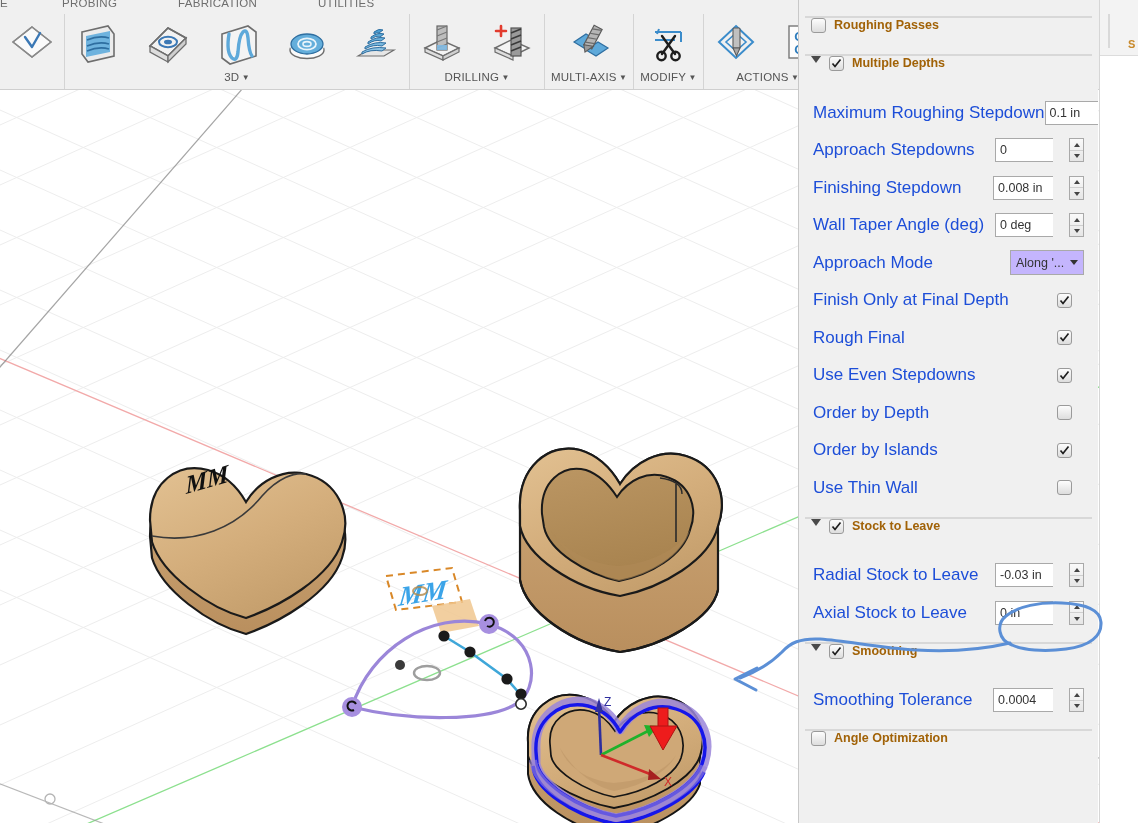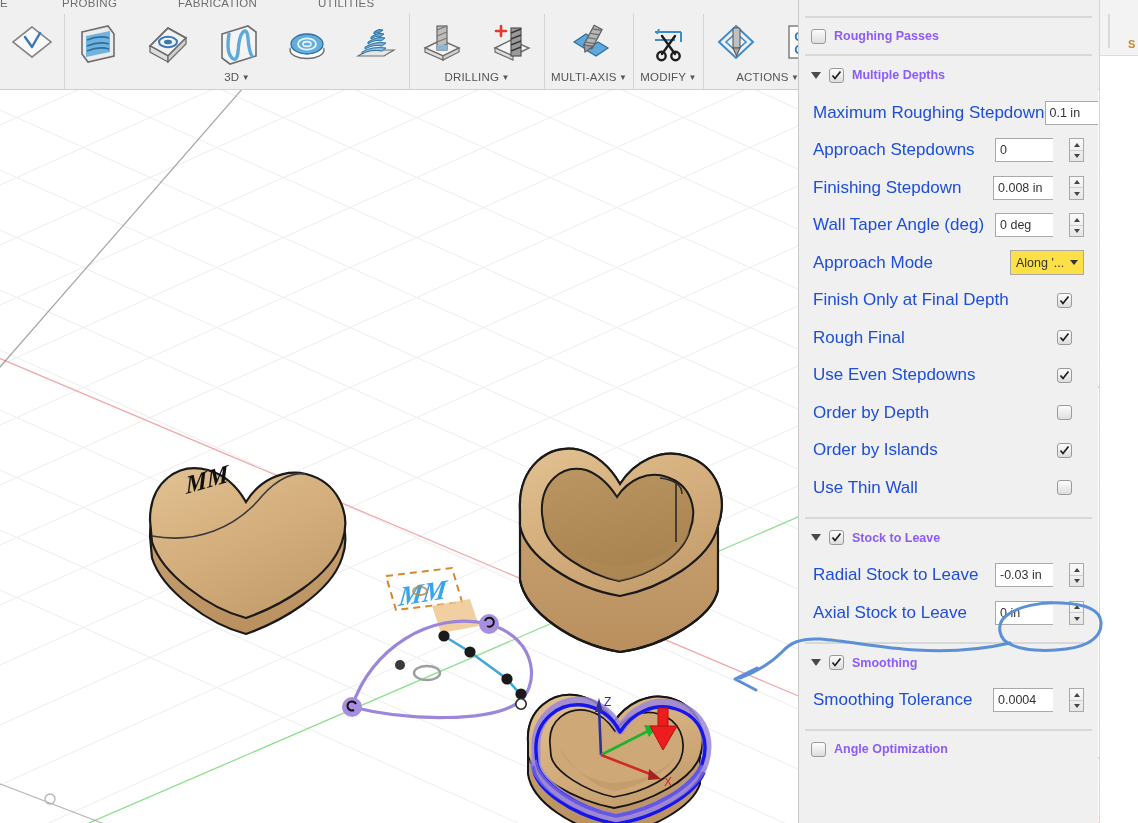--- a/index.html
+++ b/index.html
@@ -50,23 +50,23 @@
   #panel {
     position: absolute; left: 798px; top: 0; width: 300px; height: 823px;
     background: #f0f0f0;
     border-left: 1px solid #c8c8c8;
     overflow: hidden;
     font-size: 12.5px; color: #3b3b3b;
   }
   .p-sep { height: 1px; background: #d2d2d2; margin: 0 6px; }
   .p-sep.thick { height: 2px; background: #d8d8d8; }
   .sect-head {
-    display: flex; align-items: center; gap: 8px;
+    display: flex; align-items: flex-start; gap: 8px;
     height: 38px; padding: 0 12px;
-    font-weight: bold; font-size: 12.5px; color: #8b5cf6;
+    font-weight: bold; font-size: 12.5px; color: #a16207;
   }
   .sect-head .tri {
     width: 0; height: 0; border-left: 5px solid transparent; border-right: 5px solid transparent;
     border-top: 7px solid #4a4a4a; cursor: pointer;
   }
   .chk {
     width: 15px; height: 15px; border-radius: 3px;
     border: 1px solid #9a9a9a;
     background: linear-gradient(#fdfdfd, #dddddd);
     display: inline-flex; align-items: center; justify-content: center;
@@ -90,21 +90,21 @@
     width: 15px; border: 1px solid #a9a9a9;
     background: linear-gradient(#fafafa, #e6e6e6);
     display: flex; flex-direction: column;
   }
   .spin div { flex: 1; display: flex; align-items: center; justify-content: center; cursor: pointer; }
   .spin .up { border-bottom: 1px solid #cfcfcf; }
   .arrow-u { width:0;height:0;border-left:3.5px solid transparent;border-right:3.5px solid transparent;border-bottom:4px solid #444; }
   .arrow-d { width:0;height:0;border-left:3.5px solid transparent;border-right:3.5px solid transparent;border-top:4px solid #444; }
 
   .combo {
-    width: 74px; height: 25px; border: 1px solid #a9a9a9; background: #fde047;
+    width: 74px; height: 25px; border: 1px solid #a9a9a9; background: #c4b5fd;
     display: flex; align-items: center; padding: 0 5px; cursor: pointer;
     font-size: 12.5px; color: #333; justify-content: space-between;
   }
   .combo .cb-caret { width:0;height:0;border-left:4px solid transparent;border-right:4px solid transparent;border-top:5px solid #333; }
 
   .row.chkrow .chk { margin-left: auto; margin-right: 12px; }
 
   
   #sliver {
     position: absolute; left: 1099px; top: 0; width: 39px; height: 823px;

